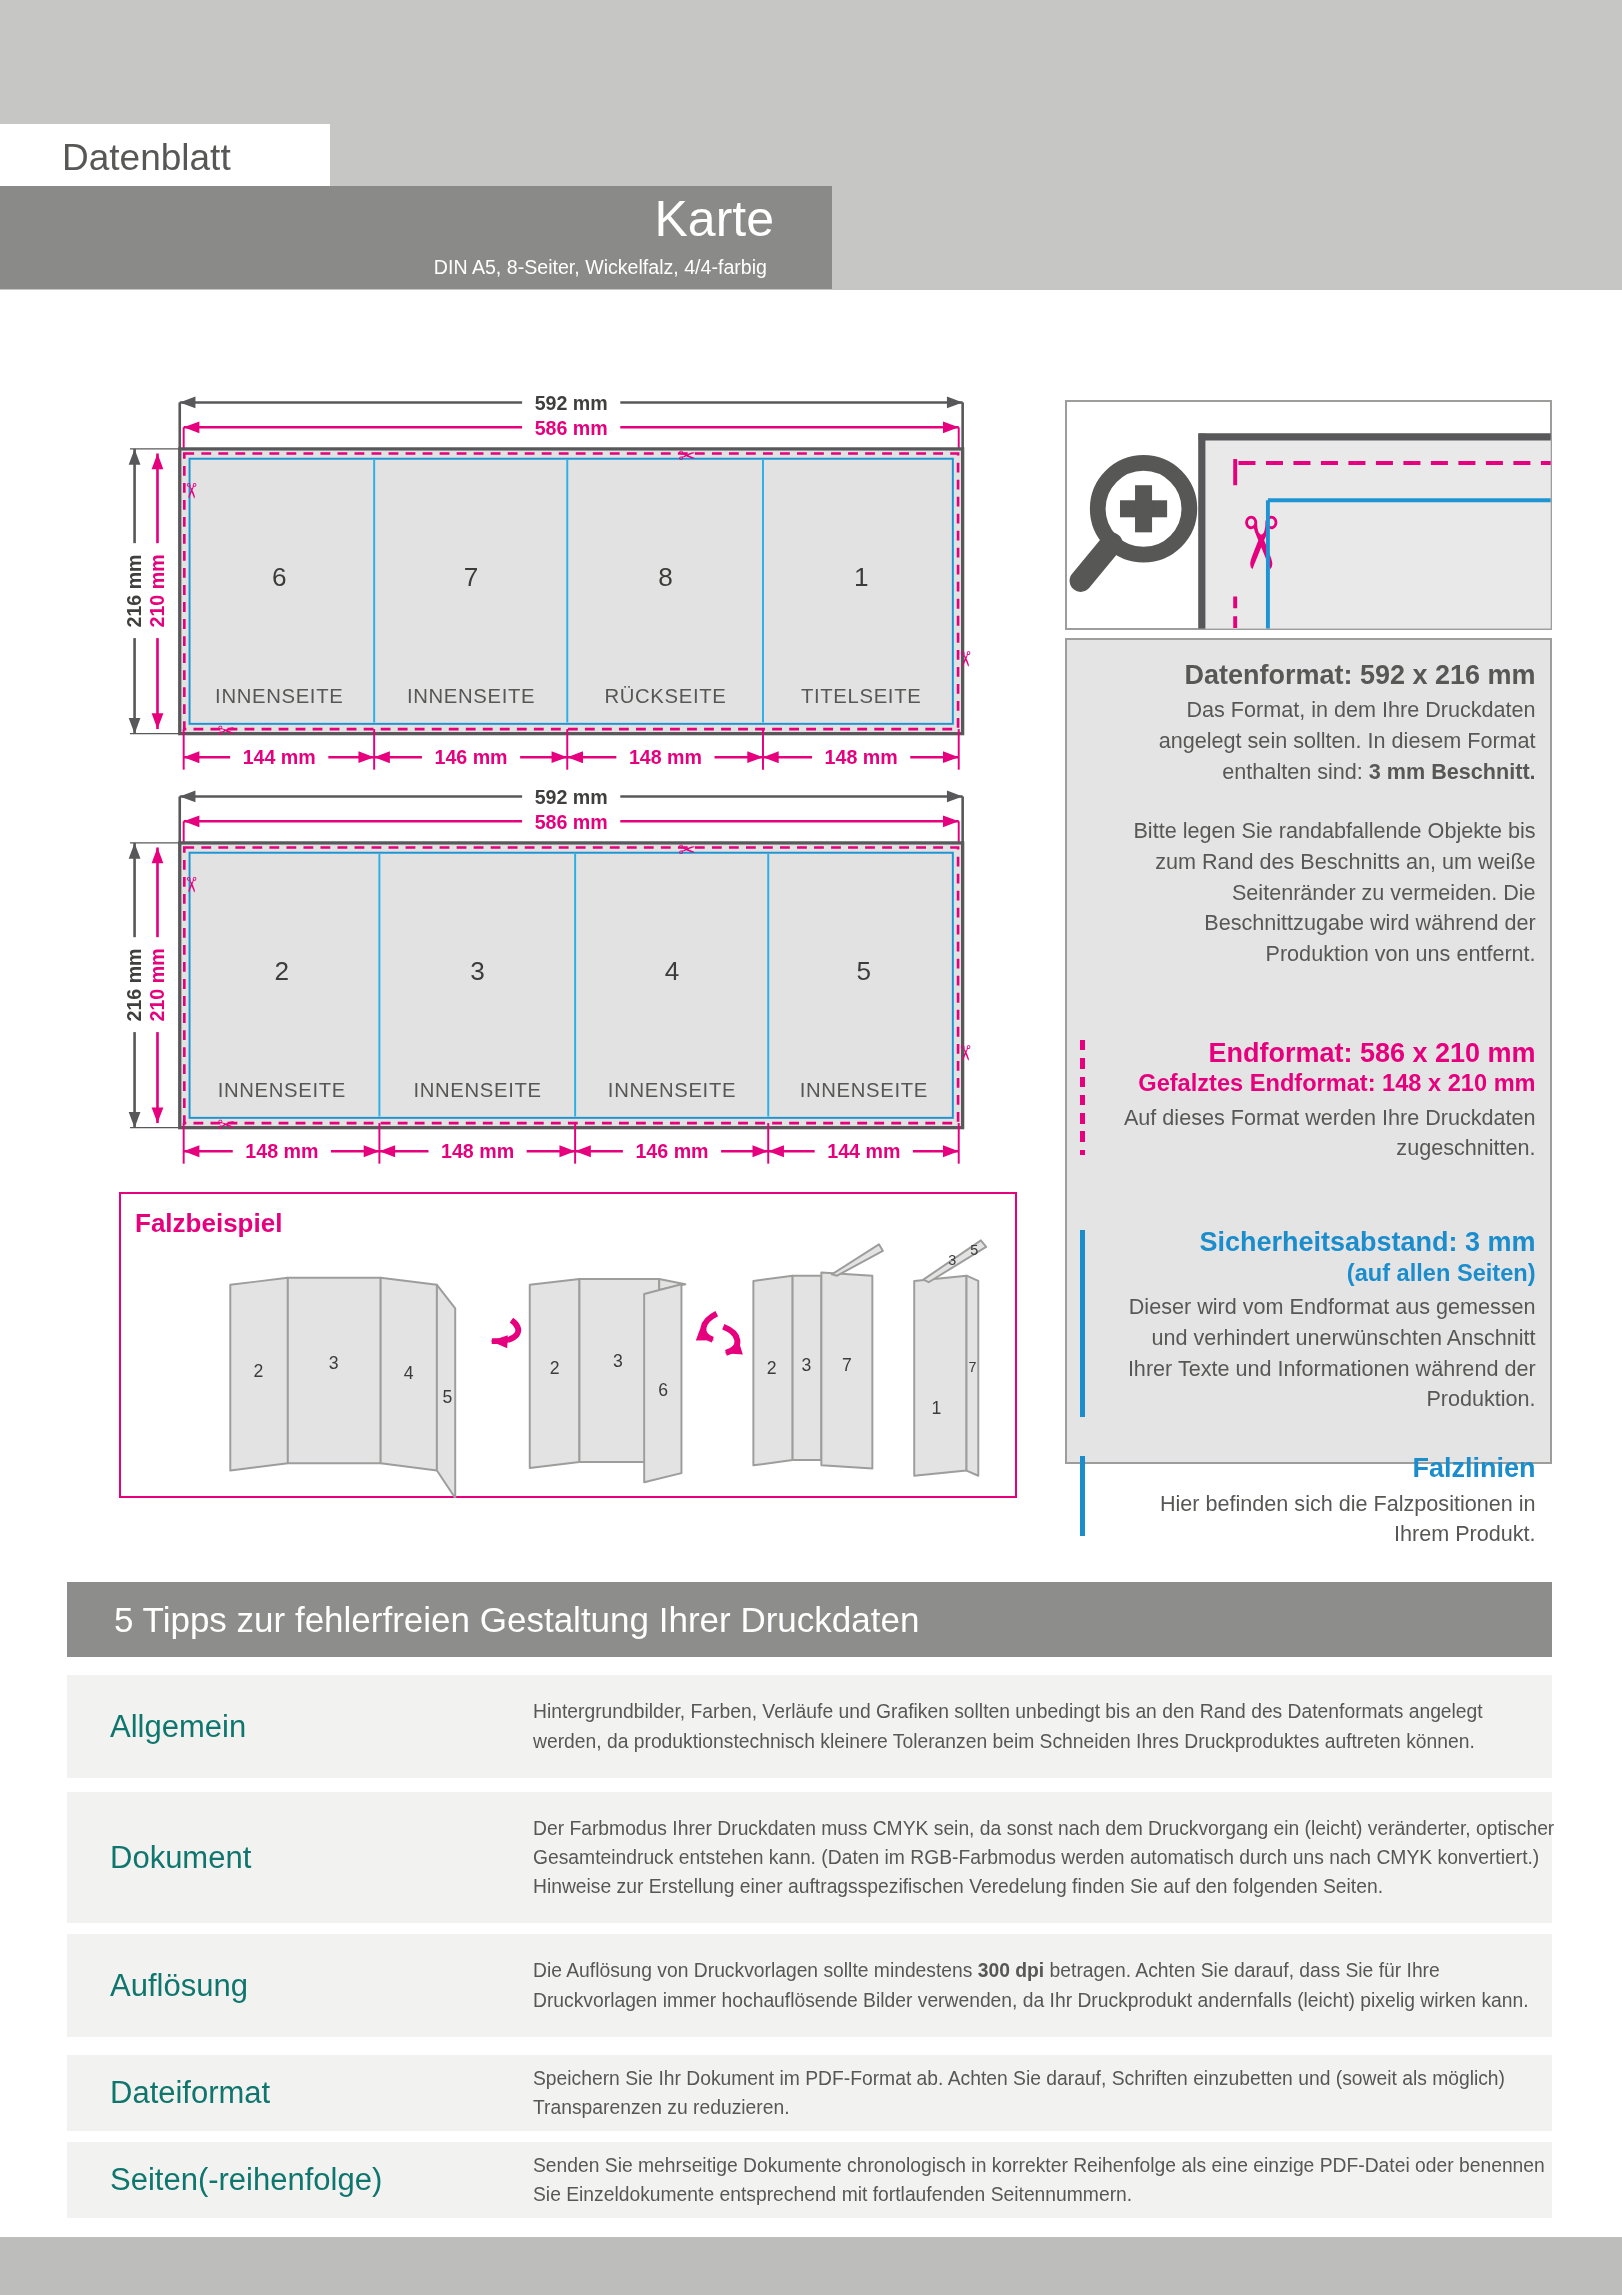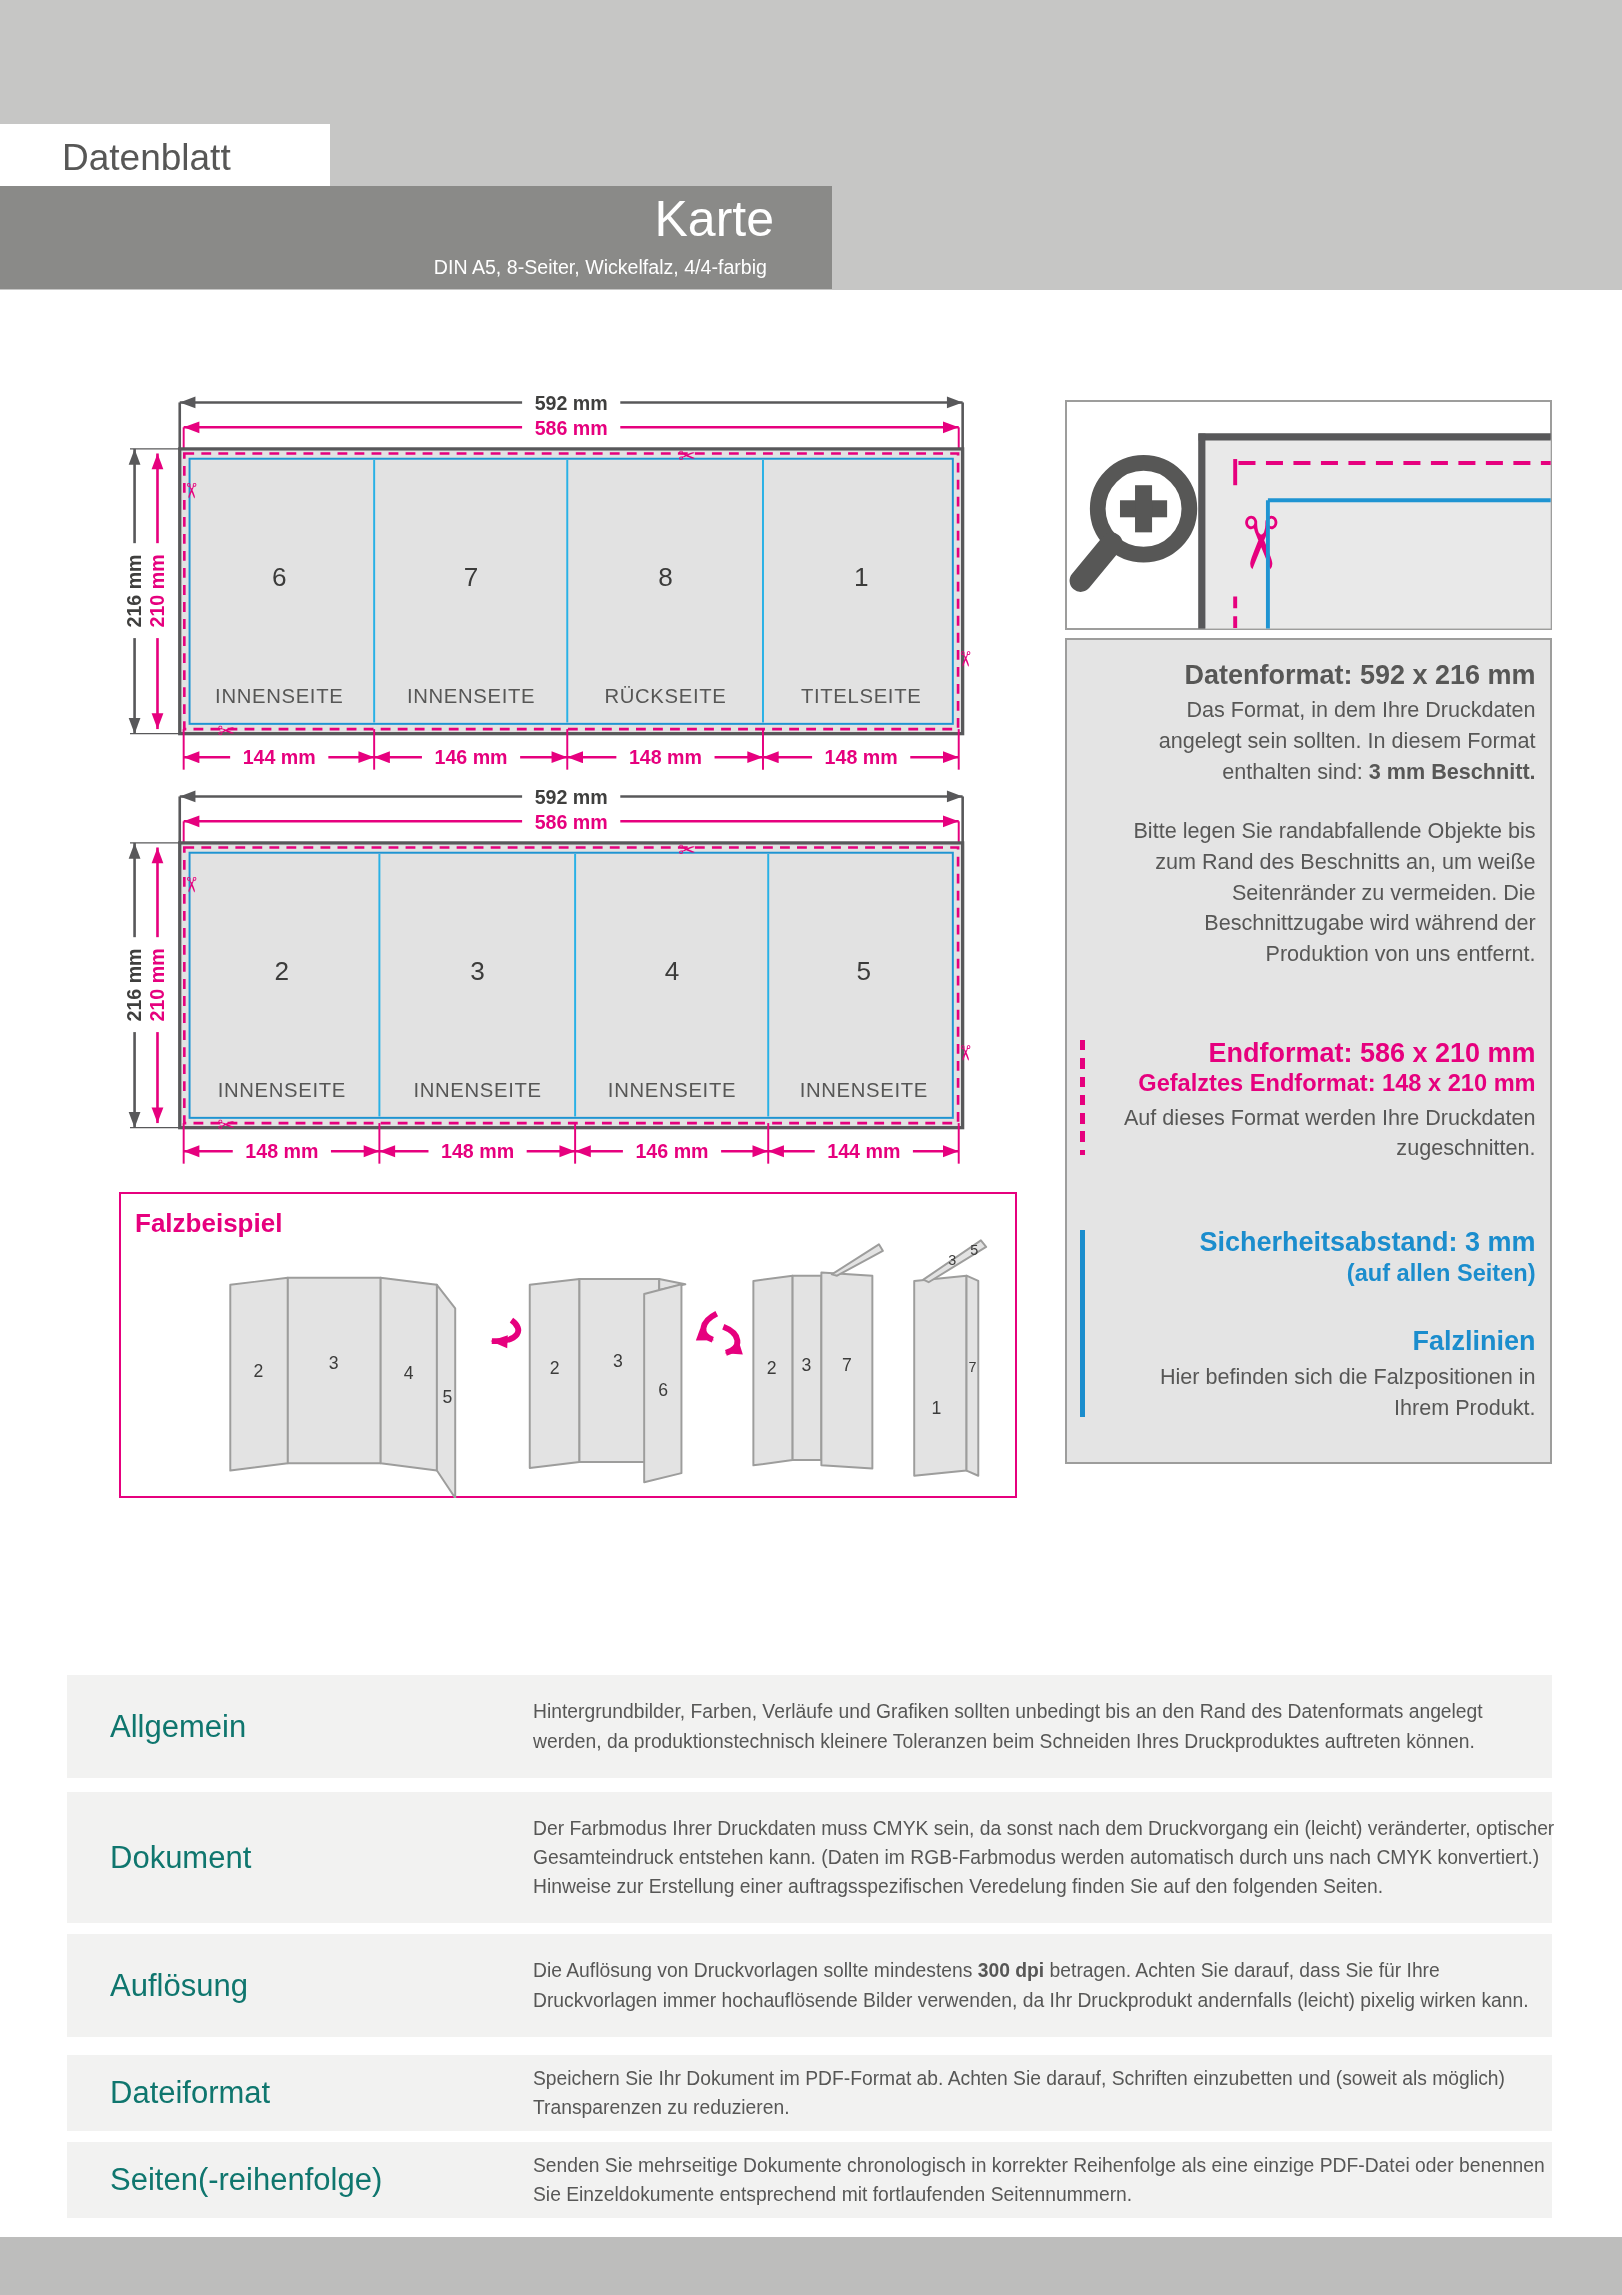--- a/index.html
+++ b/index.html
@@ -275,28 +275,32 @@
     <div class="info-sec" style="margin-top:68px">
       <div class="bar dashed" style="height:115px"></div>
       <div class="info-h mag">Endformat: 586 x 210 mm</div>
       <div class="info-sub">Gefalztes Endformat: 148 x 210 mm</div>
       <div class="info-p">Auf dieses Format werden Ihre Druckdaten zugeschnitten.</div>
     </div>
     <div class="info-sec" style="margin-top:63px">
       <div class="bar solid" style="height:187px"></div>
       <div class="info-h blu">Sicherheitsabstand: 3 mm</div>
       <div class="info-sub blu">(auf allen Seiten)</div>
+      <div class="info-p">Dieser wird vom Endformat aus gemessen und verhindert unerwünschten Anschnitt Ihrer Texte und Informationen während der Produktion.</div>
     </div>
     <div class="info-sec" style="margin-top:38px">
       <div class="bar solid" style="height:80px"></div>
       <div class="info-h blu">Falzlinien</div>
       <div class="info-p">Hier befinden sich die Falzpositionen in Ihrem Produkt.</div>
     </div>
   </div>
 
+  <div class="abs tips-banner">
+    <span>5 Tipps zur fehlerfreien Gestaltung Ihrer Druckdaten</span>
+  </div>
 
   <div class="abs tip-row" style="top:1675px;height:103px">
     <div class="tip-label">Allgemein</div>
     <div class="tip-text">
         <p style="margin:0"><span>Hintergrundbilder, Farben, Verläufe und Grafiken sollten unbedingt bis an den Rand des Datenformats angelegt werden, da produktionstechnisch kleinere Toleranzen beim Schneiden Ihres Druckproduktes auftreten können.</span><b></b><span></span></p>
       </div>
   </div>
   <div class="abs tip-row" style="top:1792px;height:131px">
     <div class="tip-label">Dokument</div>
     <div class="tip-text">

